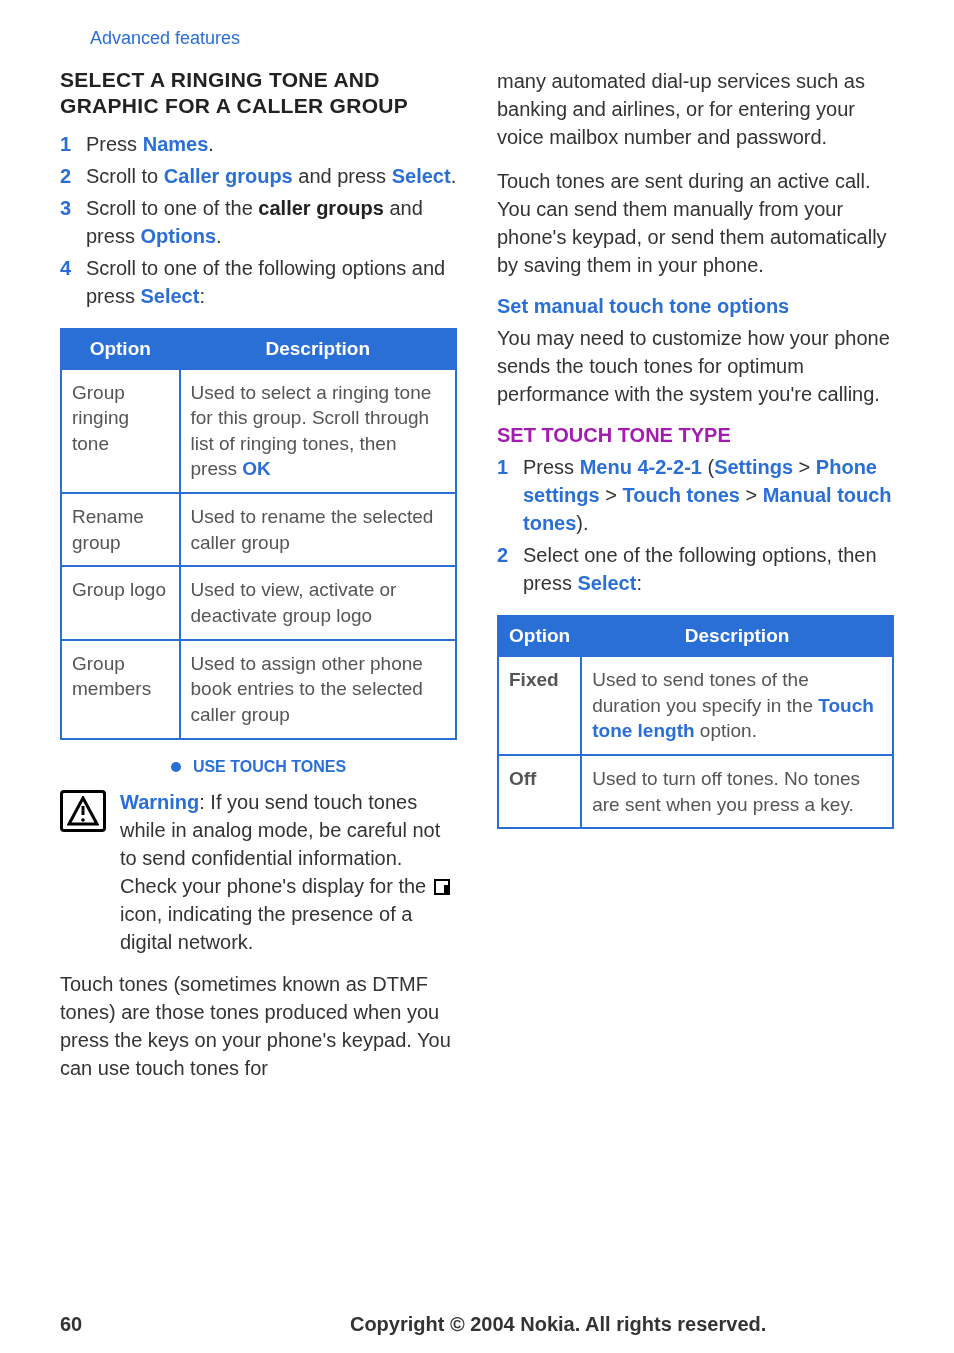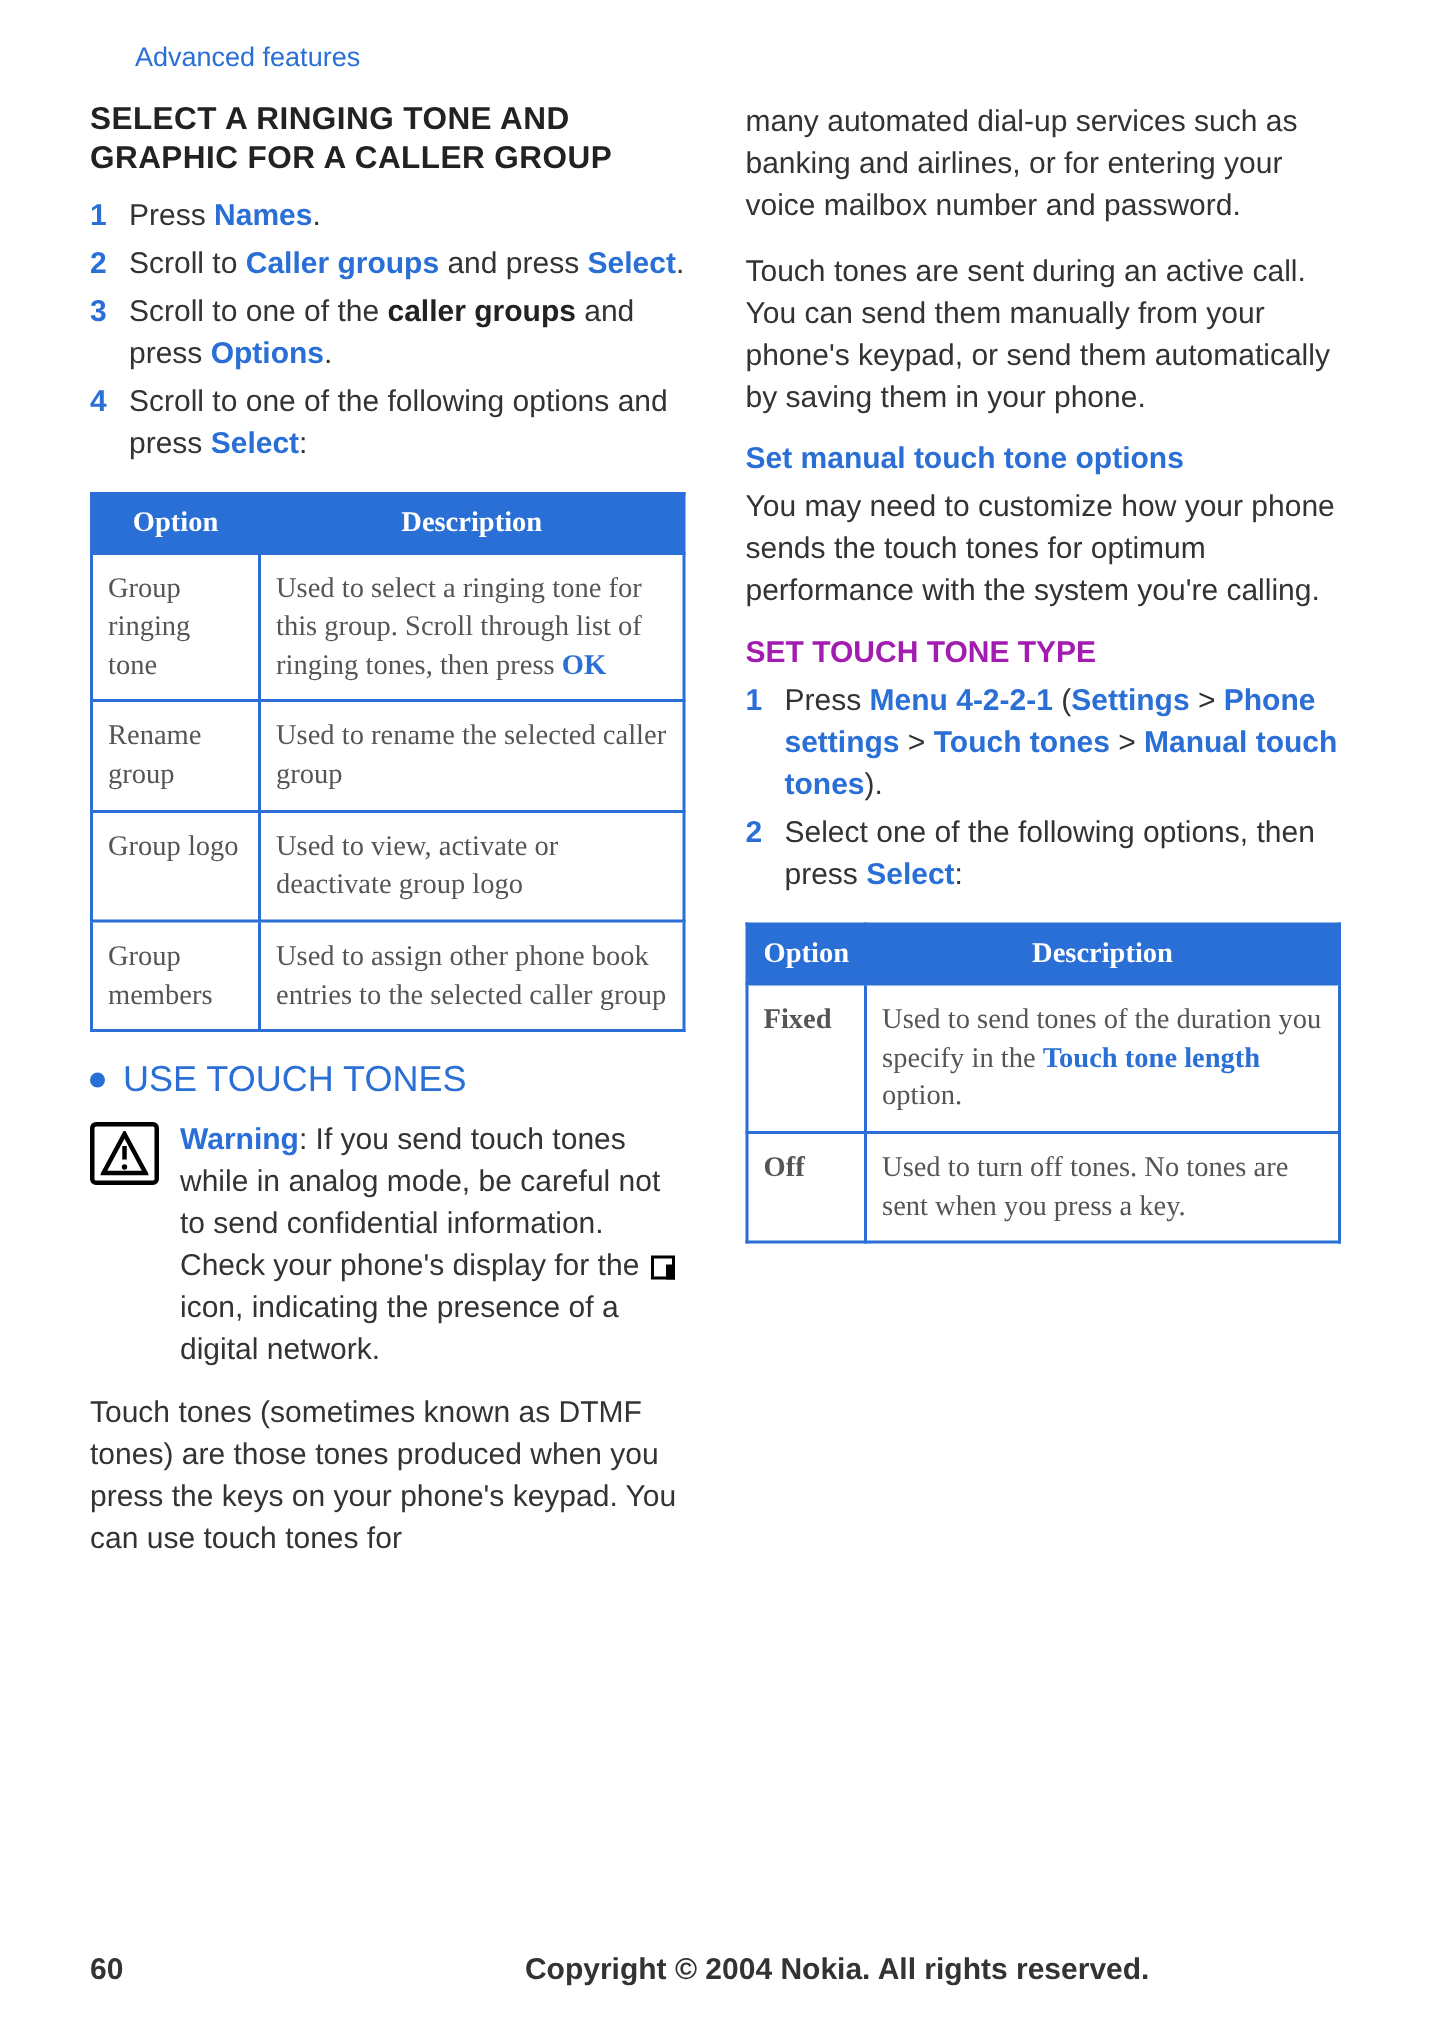--- a/index.html
+++ b/index.html
@@ -47,35 +47,35 @@
   .bold { font-weight: bold; color: #222; }
   .para { font-size: 20px; line-height: 1.4; margin-bottom: 16px; color: #333; }
   .subhead {
     color: #2a6fd6;
     font-weight: bold;
     font-size: 20px;
     margin-bottom: 6px;
   }
   .bullet-head {
     color: #2a6fd6;
-    font-weight: normal;
-    font-size: 24px;
+    font-weight: bold;
+    font-size: 16px;
     display: flex;
     align-items: center;
     gap: 12px;
     margin: 18px 0 12px 0;
+    justify-content: center;
   }
   .bullet-dot {
     width: 10px; height: 10px; background: #2a6fd6; border-radius: 50%; display:inline-block;
   }
   table.opt {
     width: 100%;
     border-collapse: collapse;
     margin-bottom: 14px;
-    font-family: Liberation Serif, serif;
   }
   table.opt th {
     background: #2a6fd6;
     color: #fff;
     font-weight: bold;
     font-size: 19px;
     padding: 8px 10px;
     border: 2px solid #2a6fd6;
     text-align: center;
   }
@@ -97,21 +97,21 @@
   .warn-icon {
     width: 46px; height: 42px; border: 3px solid #000; border-radius: 4px;
     display:flex; align-items:center; justify-content:center;
     flex-shrink: 0;
     position: relative;
     top: 2px;
   }
   .warn-icon svg { width: 32px; height: 30px; }
   .footer {
     position: absolute;
-    bottom: 28px;
+    bottom: 17px;
     left: 60px; right: 60px;
     display: flex;
     align-items: baseline;
     font-size: 20px;
     font-weight: bold;
   }
   .footer .pg { margin-right: 140px; }
   .footer .cp { flex: 1; text-align: center; }
   .digital-icon {
     display:inline-block; width:16px; height:16px; border:2px solid #000;

